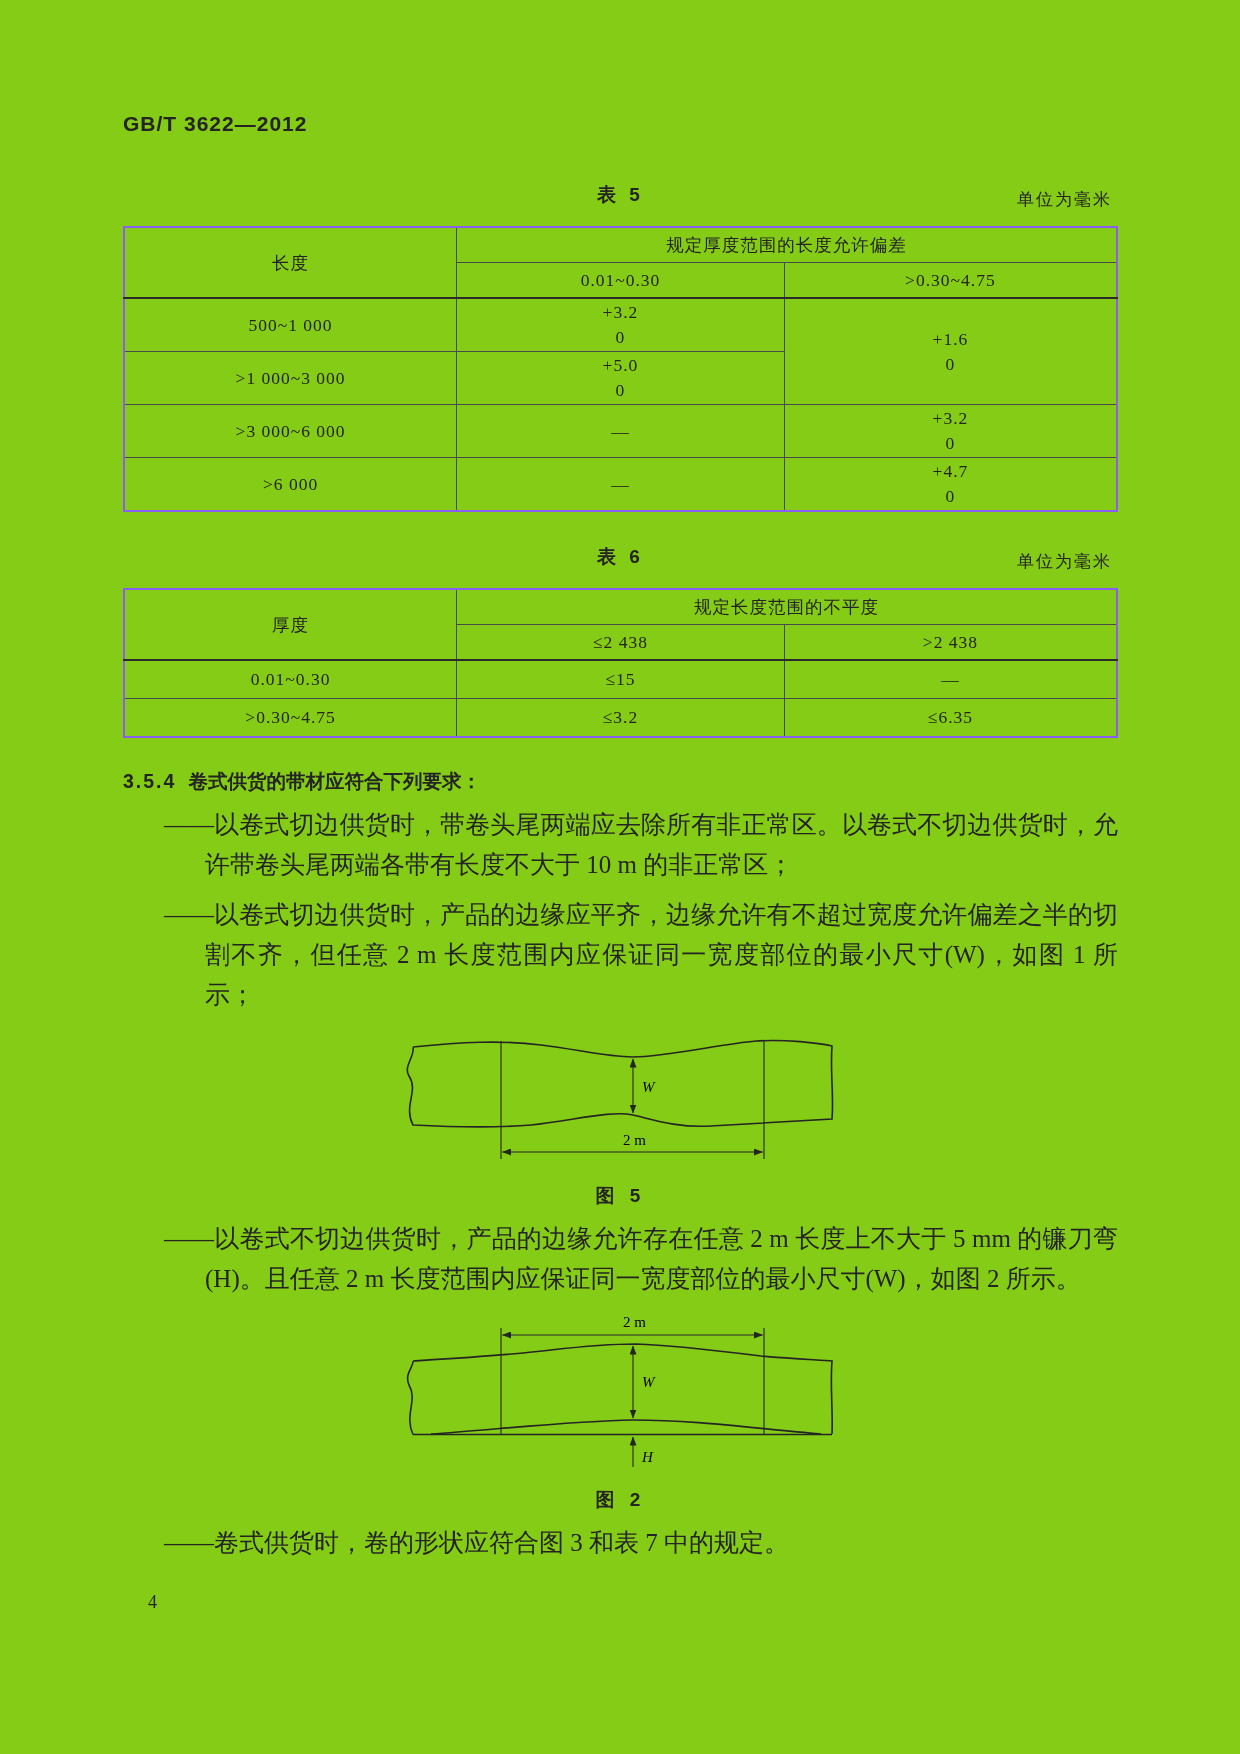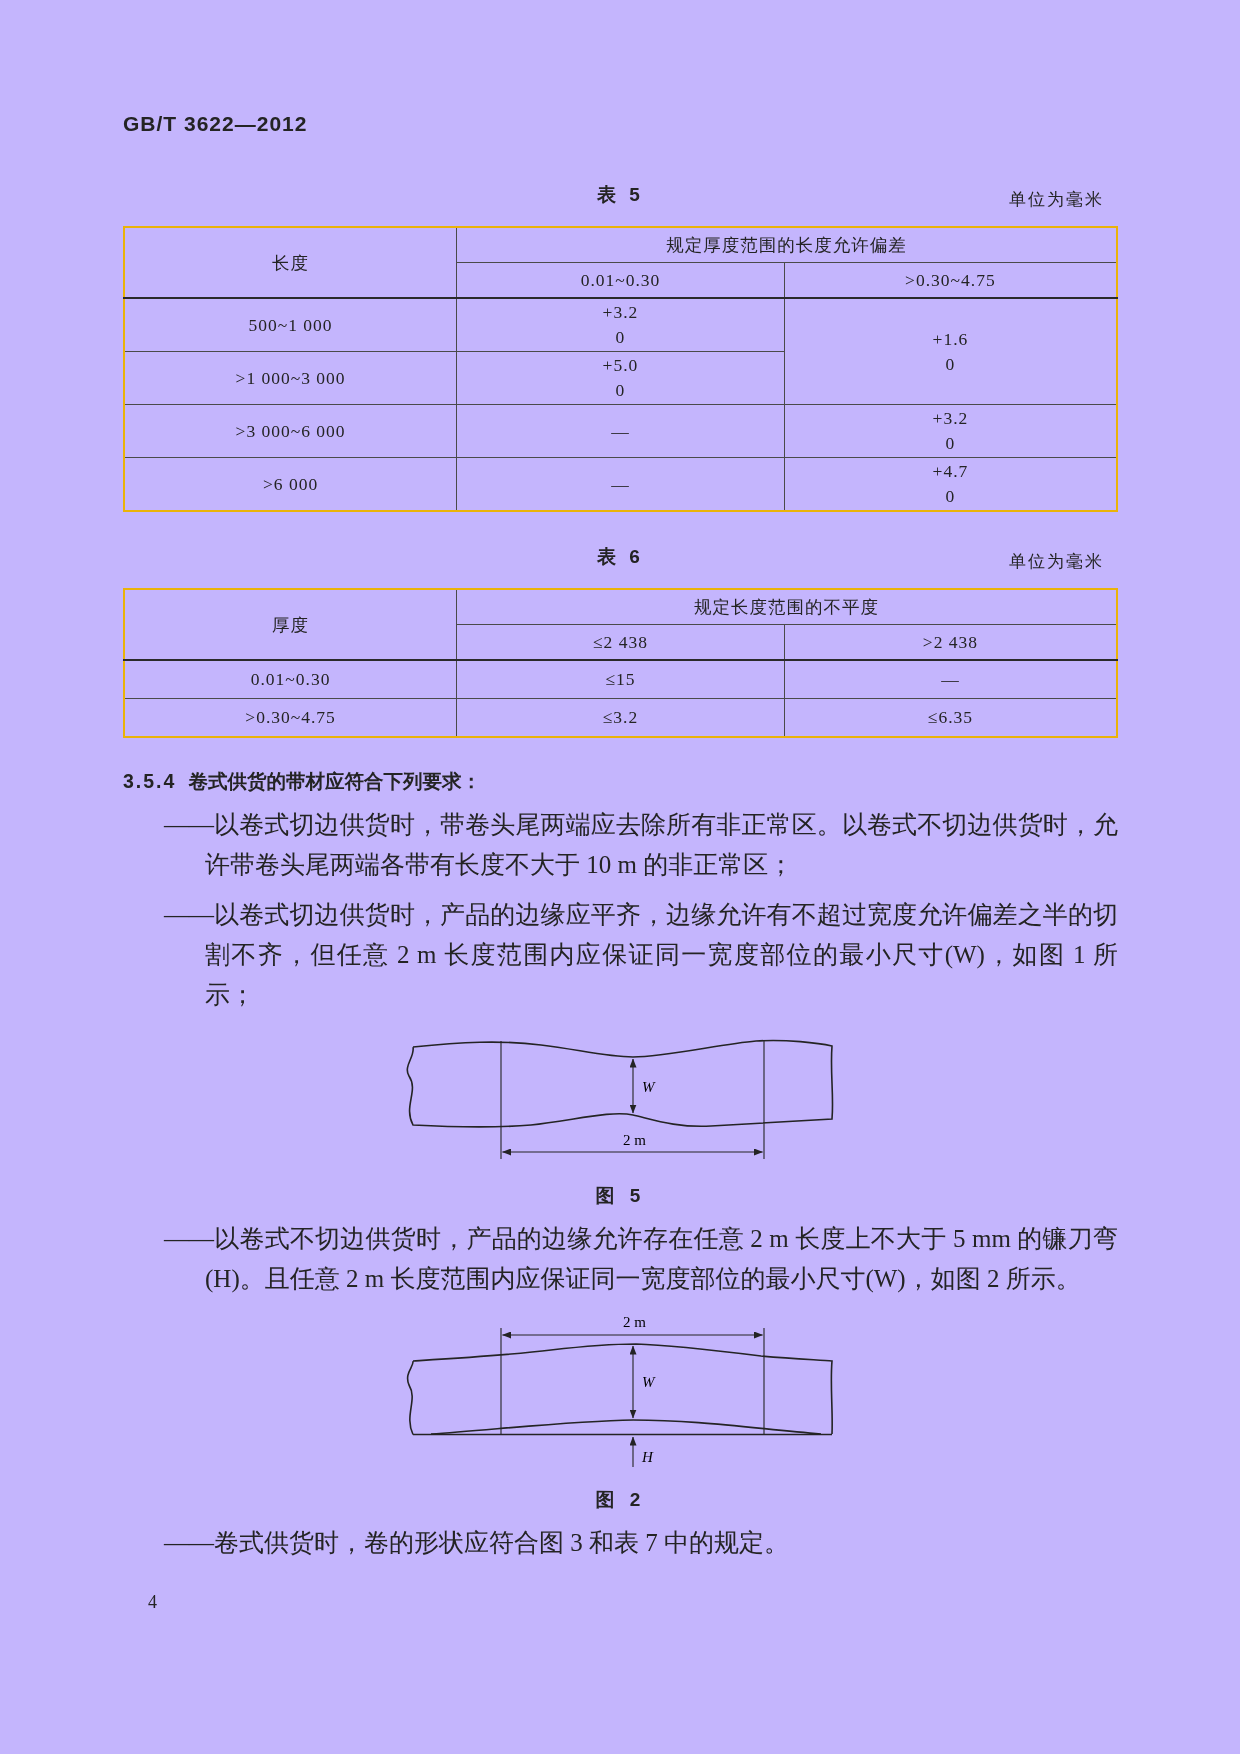--- a/index.html
+++ b/index.html
@@ -1,42 +1,42 @@
 <!DOCTYPE html>
 <html><head>
 <meta charset="utf-8">
 <style>
   html,body { margin:0; padding:0; background:#e8e8e8; }
   .page {
     position:relative; width:1240px; height:1754px; margin:0 auto;
-    background:#c4b5fd; color:#242424; overflow:hidden;
+    background:#84cc16; color:#242424; overflow:hidden;
   }
   .content { position:absolute; left:123px; top:0; width:995px; }
   .hei   { font-family:"Liberation Sans","DejaVu Sans",sans-serif; font-weight:bold; }
 
   .std-num { padding-top:112px; font-size:21px; letter-spacing:1px; }
 
   .cap-row { position:relative; height:30px; text-align:center; }
   .cap-row.first  { margin-top:46px; }
   .cap-row.second { margin-top:32px; }
   .cap  { font-size:19px; letter-spacing:4px; }
-  .unit { position:absolute; right:14px; bottom:1px; font-size:17px; letter-spacing:2px;
+  .unit { position:absolute; right:6px; bottom:1px; font-size:17px; letter-spacing:2px;
           font-family:"Liberation Serif","DejaVu Serif",serif; }
 
   table.gbtable {
     width:100%; border-collapse:collapse; table-layout:fixed;
     margin-top:14px;
     font-family:"Liberation Serif","DejaVu Serif",serif;
     font-size:17.5px; letter-spacing:1px;
   }
   table.gbtable td {
     border:1px solid #4a4a4a; text-align:center; vertical-align:middle;
     padding:0;
   }
-  table.gbtable { border:2px solid #eab308; }
+  table.gbtable { border:2px solid #8b5cf6; }
   table.gbtable tr.hdr td   { height:34px; }
   table.gbtable td.thick-b  { border-bottom:2px solid #2a2a2a; }
   table.t5 tr.data td { height:52px; }
   table.t6 tr.data td { height:37px; }
   .tol div { line-height:25px; }
 
   .clause-head { margin-top:30px; font-size:19.5px; }
   .clause-head .cnum { letter-spacing:2px; margin-right:12px; }
 
   p.item {

